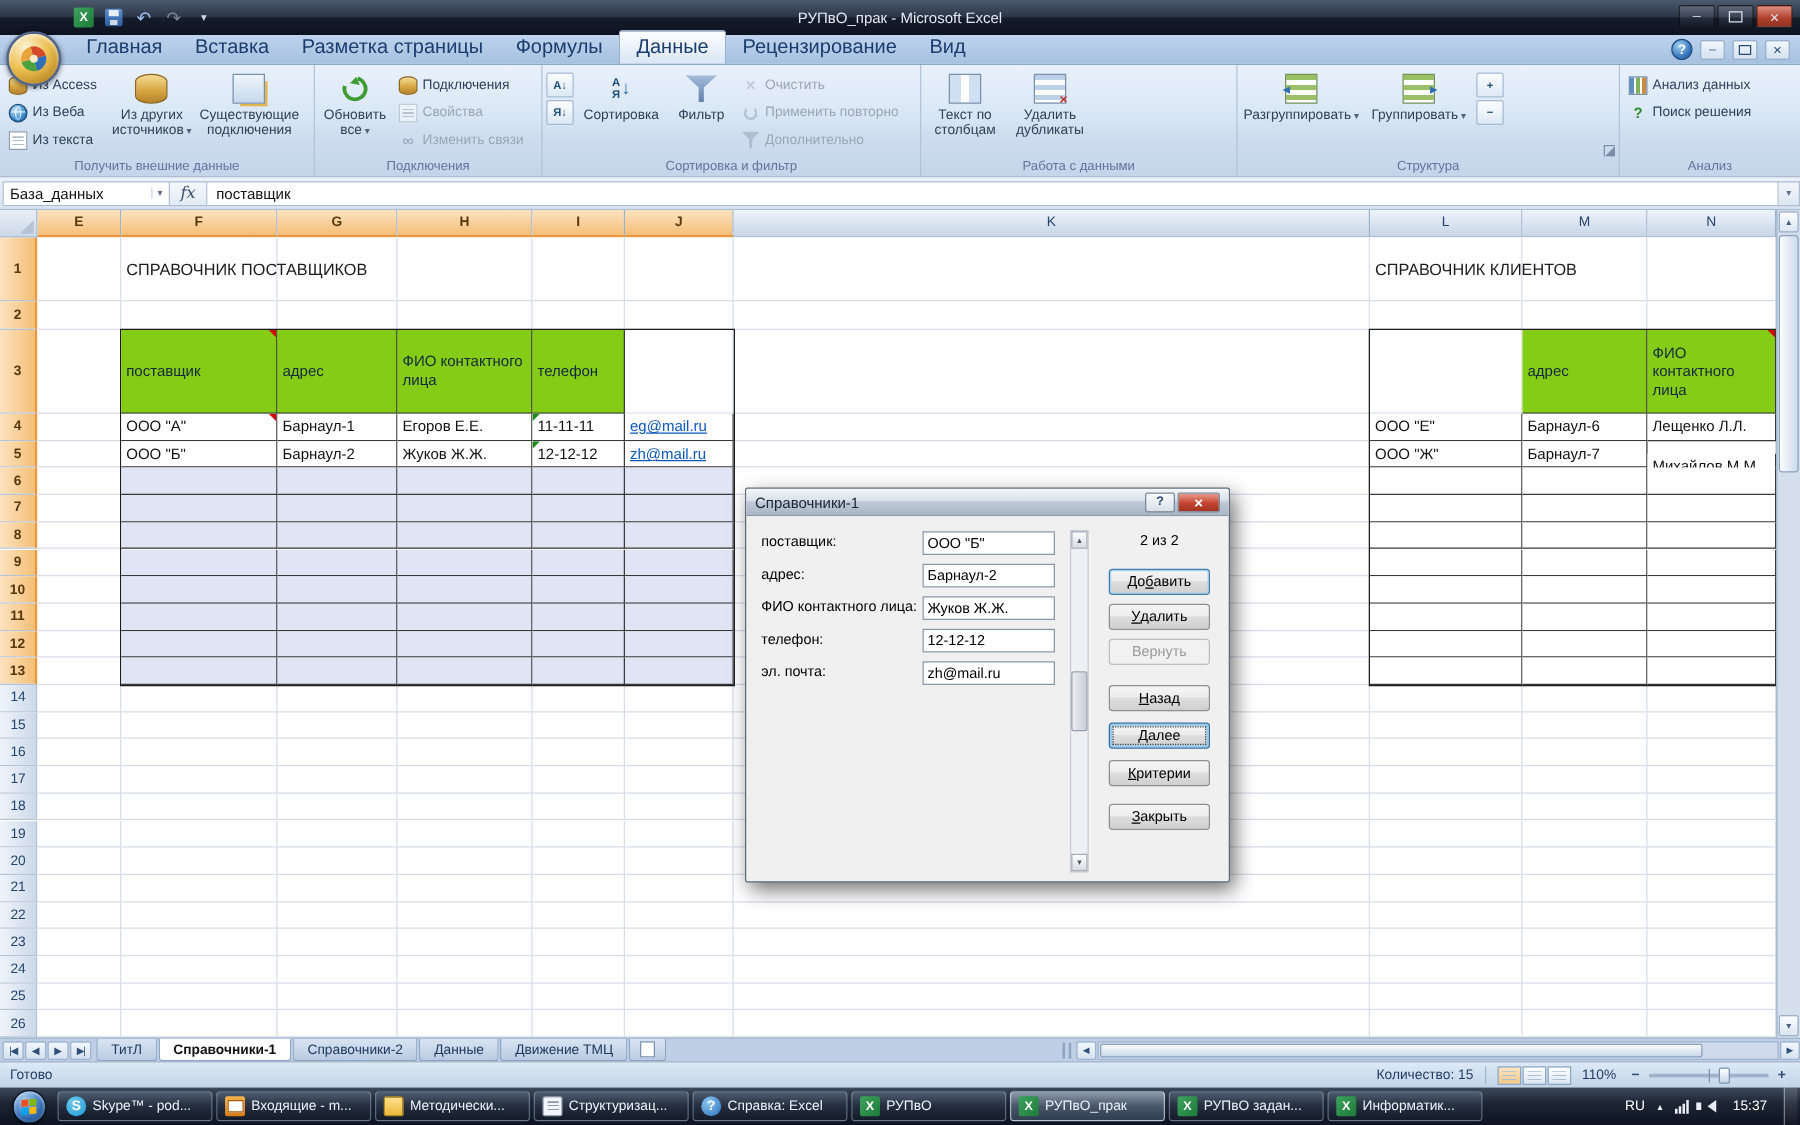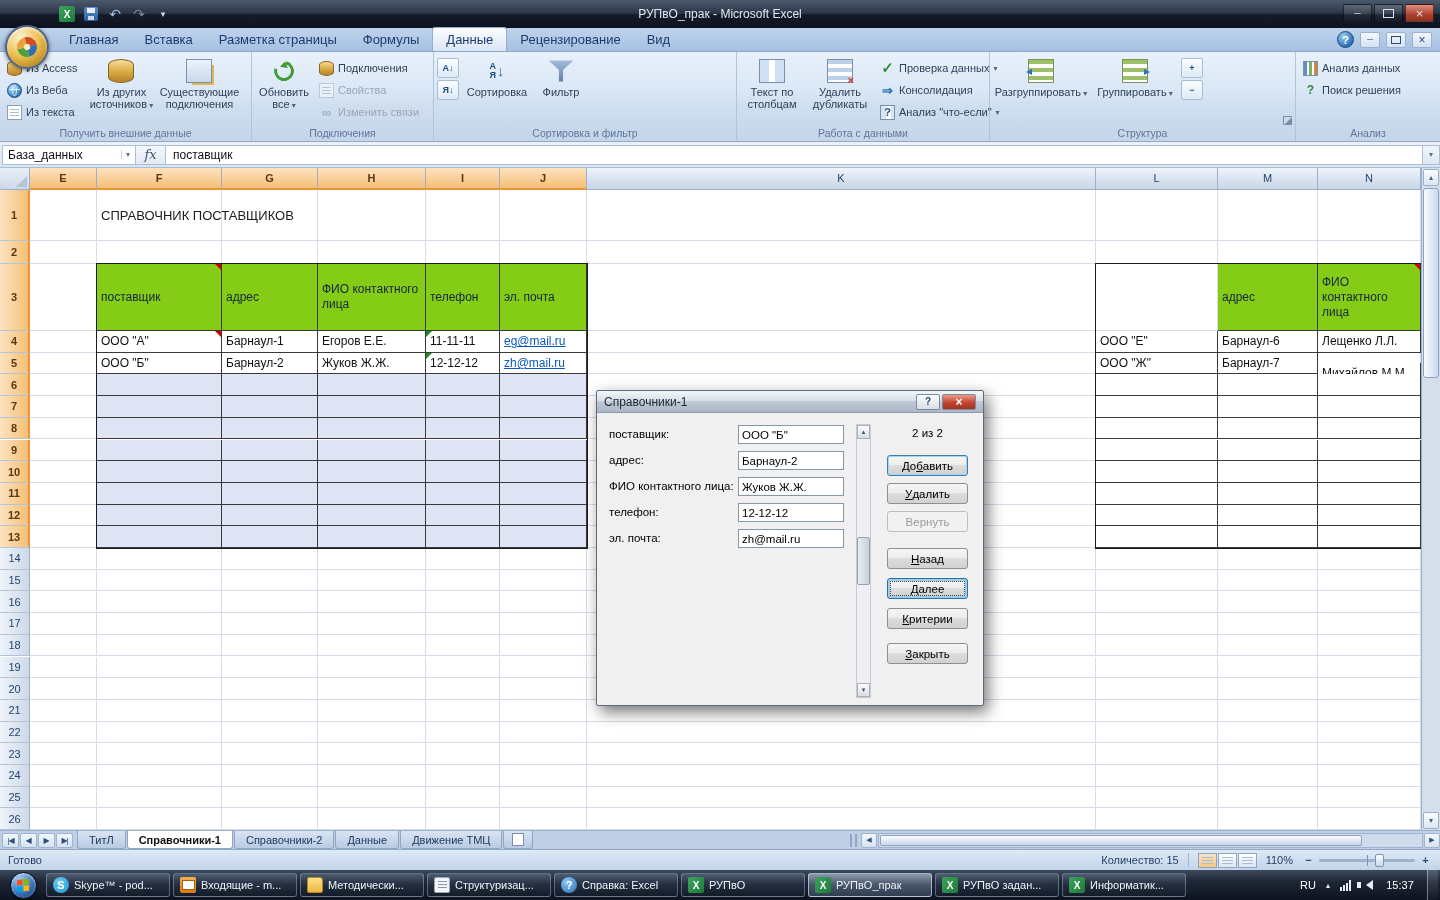--- a/index.html
+++ b/index.html
@@ -25,21 +25,21 @@
 .wc.max::before{content:"";width:9px;height:7px;border:1px solid #dde4ee;}
 .wc.close{background:linear-gradient(#e09182,#b0402d 60%,#8f3322);}
 .wc.close::before{content:"×";font-size:13px;}
 
 
 .orb{position:absolute;left:5px;top:25px;width:44px;height:44px;border-radius:50%;z-index:50;background:radial-gradient(circle at 35% 28%,#fdf4d5,#edc052 45%,#c3932c 75%,#7e611a);border:2px solid #51648a;box-shadow:0 1px 4px rgba(0,0,0,.55),inset 0 2px 3px rgba(255,255,255,.65);display:flex;align-items:center;justify-content:center;}
 
 
 .tabrow{position:absolute;left:0;top:28px;width:1440px;height:24px;background:linear-gradient(#bfd4ec,#a5c0e0);border-bottom:1px solid #8da8c9;display:flex;align-items:flex-end;padding-left:56px;}
 .rtabs{display:flex;align-items:flex-end;height:24px;}
-.rtab{padding:4px 13px 4px;font-size:13px;color:#1b3c6e;white-space:nowrap;}
+.rtab{padding:4px 13px 4px;font-size:16px;color:#1b3c6e;white-space:nowrap;}
 .rtab.active{background:linear-gradient(#fdfeff,#e9f0f9 55%,#d9e6f4);border:1px solid #94aecf;border-bottom:none;border-radius:3px 3px 0 0;}
 .tr-right{margin-left:auto;display:flex;align-items:center;gap:6px;padding:0 8px 3px 0;}
 .helpbtn{width:17px;height:17px;border-radius:50%;background:radial-gradient(circle at 35% 30%,#9fd0f5,#2e6fb4 70%);border:1px solid #1d4c82;display:flex;align-items:center;justify-content:center;}
 .helpbtn::before{content:"?";color:#fff;font-weight:bold;font-size:11px;}
 .wbtn{width:20px;height:16px;display:flex;align-items:center;justify-content:center;color:#2c4a78;background:linear-gradient(#f3f8fd,#d3e1f1);border:1px solid #9ab1cd;border-radius:2px;font-size:10px;}
 .wbtn.wmin::before{content:"─";font-size:8px;}
 .wbtn.wmax::before{content:"";width:8px;height:6px;border:1px solid #2c4a78;}
 .wbtn.wclose::before{content:"×";font-size:12px;}
 
 
@@ -335,48 +335,48 @@
           <div class="rmini">Я↓</div>
         </div>
         <div class="rbtn-lg" style="width:72px">
             <span class="ic s24 i-sort"></span>
             <span class="lbl">Сортировка</span>
           </div>
         <div class="rbtn-lg" style="width:52px">
             <span class="ic s24 i-filter"></span>
             <span class="lbl">Фильтр</span>
           </div>
+        <div class="rcol">
+          <div class="rbtn-sm dis">
+              <span class="ic s15 i-clear"></span>
+              <span>Очистить</span>
+            </div>
+          <div class="rbtn-sm dis">
+              <span class="ic s15 i-reapply"></span>
+              <span>Применить повторно</span>
+            </div>
+          <div class="rbtn-sm dis">
+              <span class="ic s15 i-adv"></span>
+              <span>Дополнительно</span>
+            </div>
+        </div>
       </div>
       <div class="rgroup-name">Сортировка и фильтр</div>
     </div>
 
     <div class="rgroup" style="width:253px">
       <div class="rgroup-content">
         <div class="rbtn-lg" style="width:64px">
             <span class="ic s24 i-cols"></span>
             <span class="lbl">Текст по столбцам</span>
           </div>
         <div class="rbtn-lg" style="width:68px">
             <span class="ic s24 i-dup"></span>
             <span class="lbl">Удалить дубликаты</span>
           </div>
-        <div class="rcol">
-          <div class="rbtn-sm dd">
-              <span class="ic s15 i-valid"></span>
-              <span>Проверка данных</span>
-            </div>
-          <div class="rbtn-sm">
-              <span class="ic s15 i-consol"></span>
-              <span>Консолидация</span>
-            </div>
-          <div class="rbtn-sm dd">
-              <span class="ic s15 i-whatif"></span>
-              <span>Анализ "что-если"</span>
-            </div>
-        </div>
       </div>
       <div class="rgroup-name">Работа с данными</div>
     </div>
 
     <div class="rgroup" style="width:306px">
       <div class="rgroup-content">
         <div class="rbtn-lg" style="width:96px">
             <span class="ic s24 i-ungroup"></span>
             <span class="lbl dd">Разгруппировать</span>
           </div>
@@ -721,26 +721,26 @@
         <div class="gcell" style="left: 67px; top: 618.4px; width: 125px; height: 21.7px;"></div>
         <div class="gcell" style="left: 192px; top: 618.4px; width: 96px; height: 21.7px;"></div>
         <div class="gcell" style="left: 288px; top: 618.4px; width: 108px; height: 21.7px;"></div>
         <div class="gcell" style="left: 396px; top: 618.4px; width: 74px; height: 21.7px;"></div>
         <div class="gcell" style="left: 470px; top: 618.4px; width: 87px; height: 21.7px;"></div>
         <div class="gcell" style="left: 557px; top: 618.4px; width: 509px; height: 21.7px;"></div>
         <div class="gcell" style="left: 1066px; top: 618.4px; width: 122px; height: 21.7px;"></div>
         <div class="gcell" style="left: 1188px; top: 618.4px; width: 100px; height: 21.7px;"></div>
         <div class="gcell" style="left: 1288px; top: 618.4px; width: 103px; height: 21.7px;"></div>
         <div class="sheet-title" style="left: 71px; top: 0px; height: 51px;">СПРАВОЧНИК ПОСТАВЩИКОВ</div>
+        <div class="sheet-title" style="left: 1070px; top: 0px; height: 51px;">СПРАВОЧНИК КЛИЕНТОВ</div>
         <div class="xtable" style="left: 67px; top: 74px; width: 490px; height: 284px;">
           <div class="tcell th redc" style="left: 0px; top: 0px; width: 125px; height: 67px;">поставщик</div>
           <div class="tcell th" style="left: 125px; top: 0px; width: 96px; height: 67px;">адрес</div>
           <div class="tcell th" style="left: 221px; top: 0px; width: 108px; height: 67px;">ФИО контактного лица</div>
           <div class="tcell th" style="left: 329px; top: 0px; width: 74px; height: 67px;">телефон</div>
-          <div class="tcell th" style="left: 403px; top: 0px; width: 87px; height: 67px;">эл. почта</div>
           <div class="tcell redc" style="left: 0px; top: 67px; width: 125px; height: 21.7px;">ООО "А"</div>
           <div class="tcell" style="left: 125px; top: 67px; width: 96px; height: 21.7px;">Барнаул-1</div>
           <div class="tcell" style="left: 221px; top: 67px; width: 108px; height: 21.7px;">Егоров Е.Е.</div>
           <div class="tcell greenc" style="left: 329px; top: 67px; width: 74px; height: 21.7px;">11-11-11</div>
           <div class="tcell link" style="left: 403px; top: 67px; width: 87px; height: 21.7px;">eg@mail.ru</div>
           <div class="tcell" style="left: 0px; top: 88.7px; width: 125px; height: 21.7px;">ООО "Б"</div>
           <div class="tcell" style="left: 125px; top: 88.7px; width: 96px; height: 21.7px;">Барнаул-2</div>
           <div class="tcell" style="left: 221px; top: 88.7px; width: 108px; height: 21.7px;">Жуков Ж.Ж.</div>
           <div class="tcell greenc" style="left: 329px; top: 88.7px; width: 74px; height: 21.7px;">12-12-12</div>
           <div class="tcell link" style="left: 403px; top: 88.7px; width: 87px; height: 21.7px;">zh@mail.ru</div>

